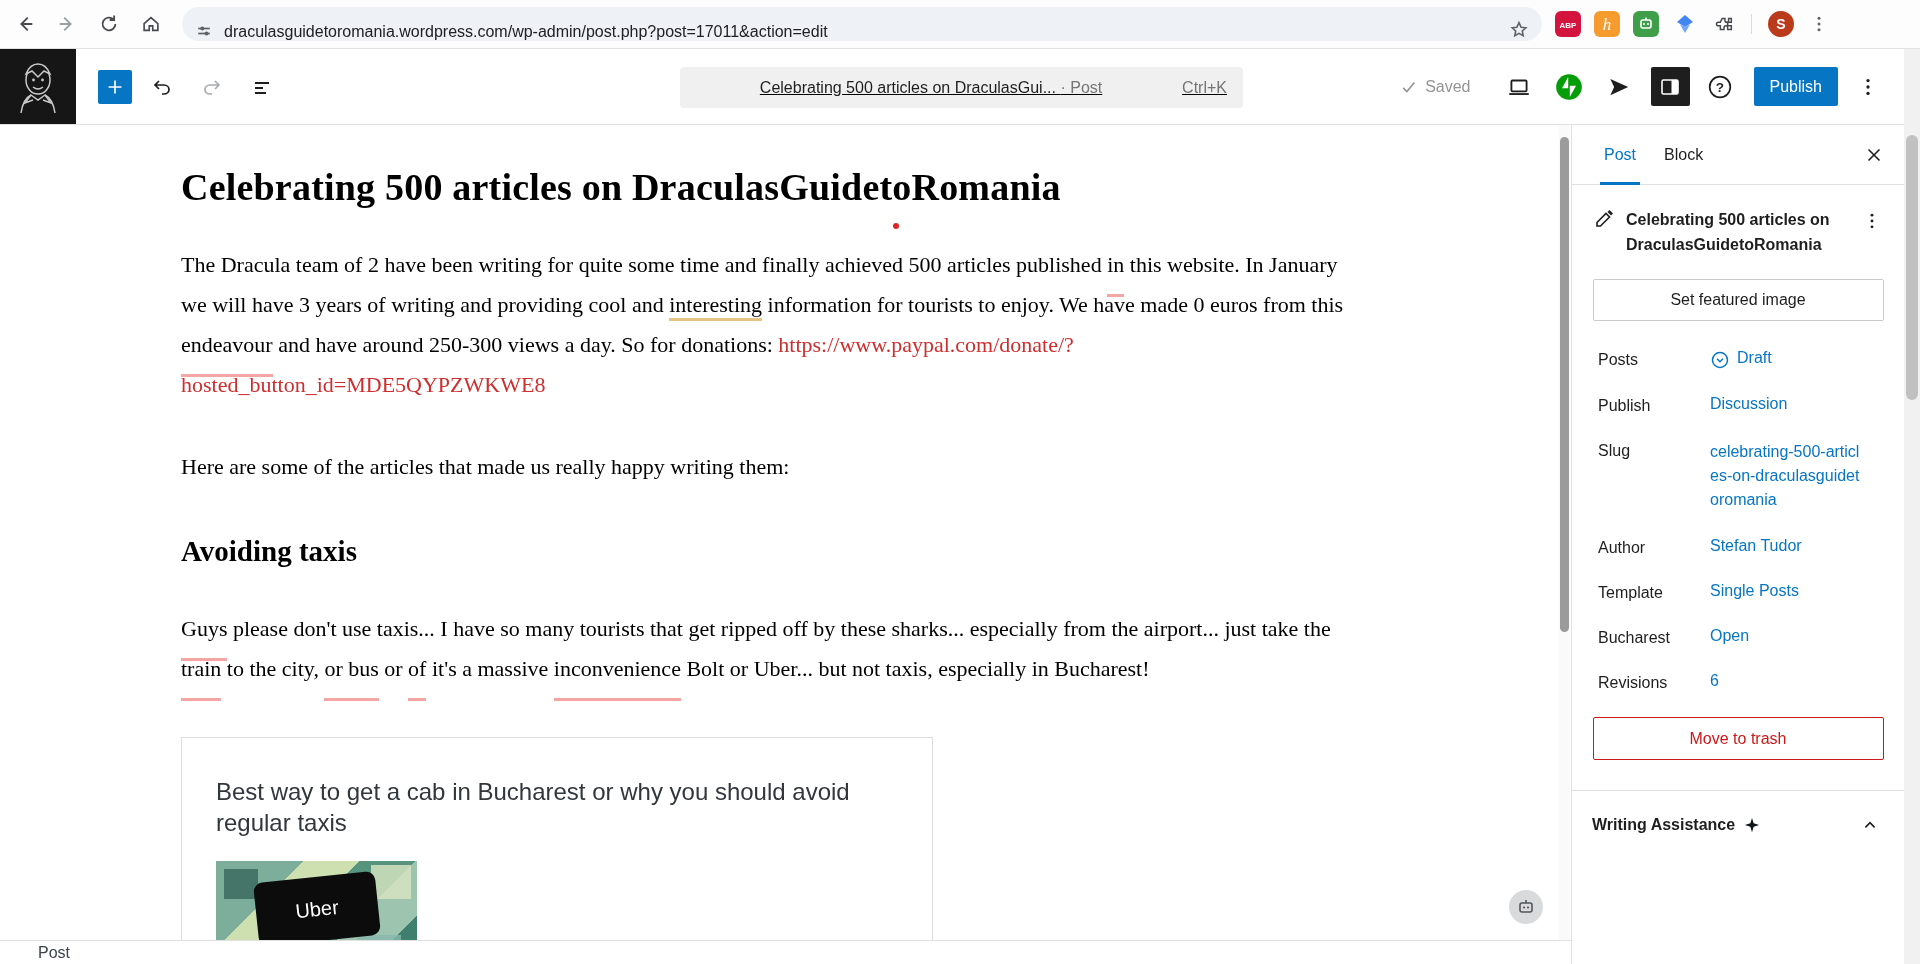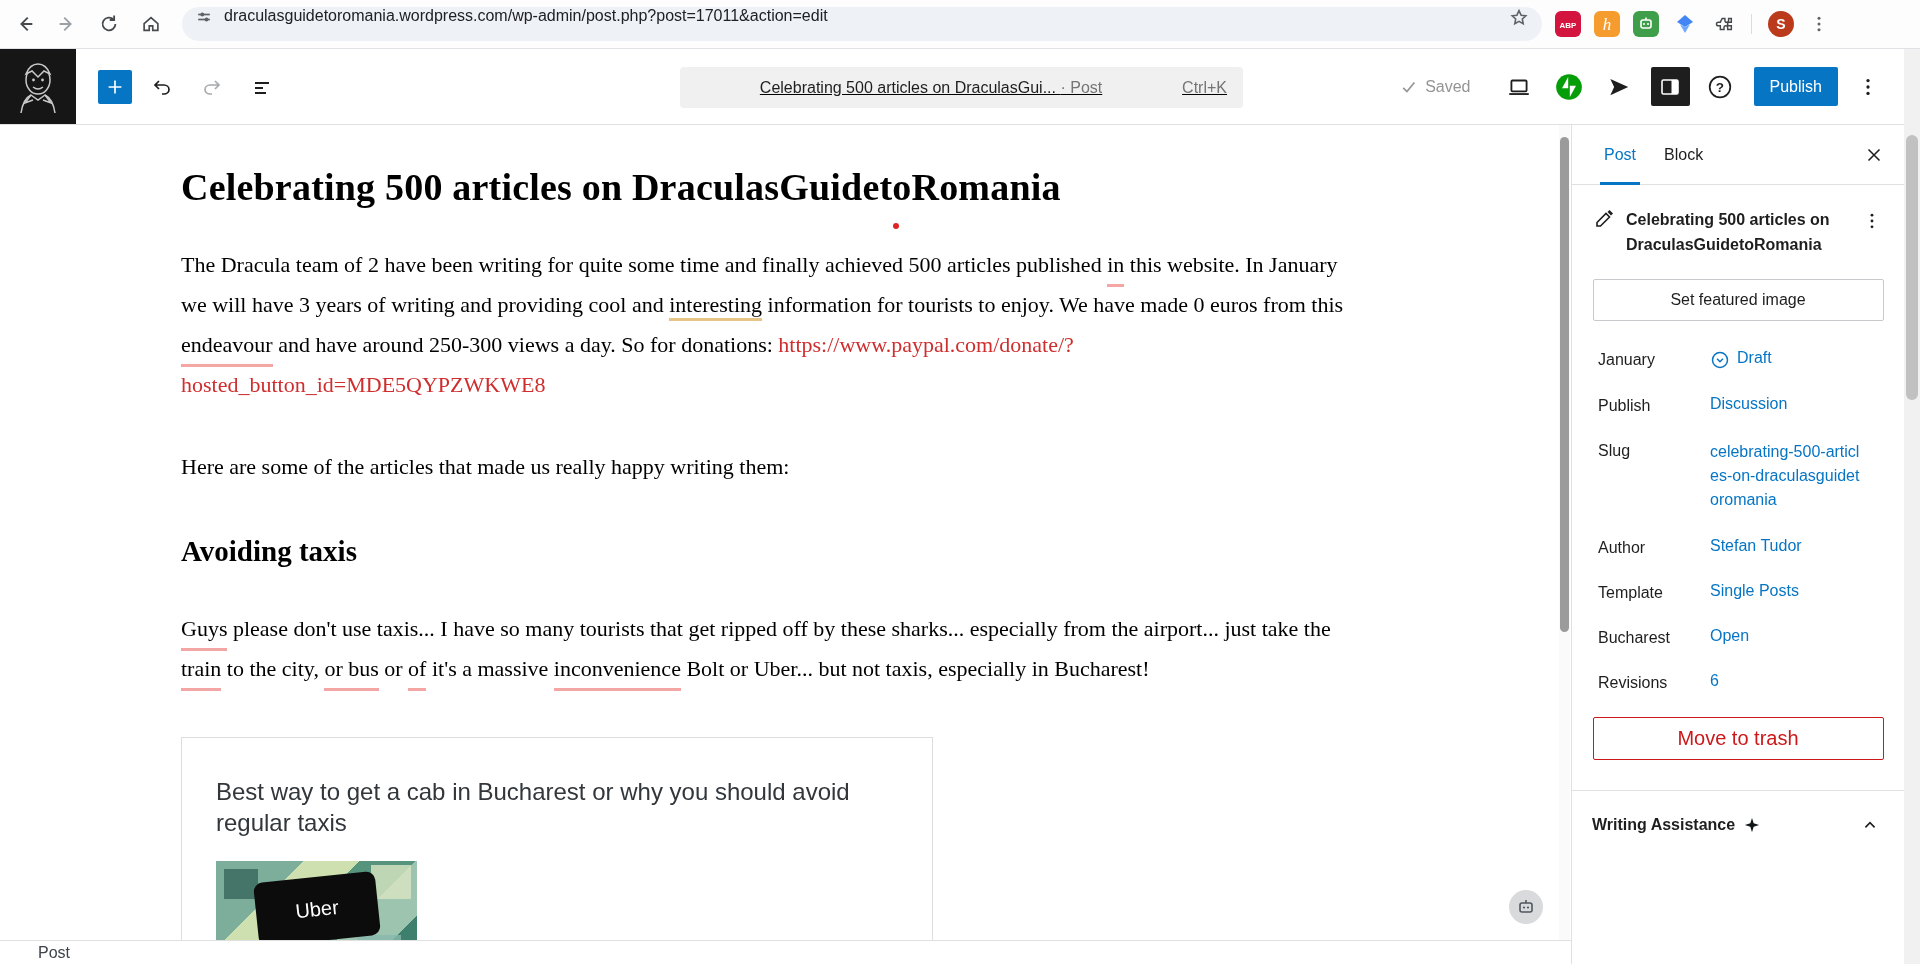--- a/index.html
+++ b/index.html
@@ -5,21 +5,21 @@
   * { margin:0; padding:0; box-sizing:border-box; }
   html,body { width:1920px; height:964px; overflow:hidden; background:#fff;
     font-family:"Liberation Sans", sans-serif; }
   #stage { position:relative; width:1920px; height:964px; background:#fff; }
 
   
   #chrome { position:absolute; left:0; top:0; width:1920px; height:49px;
     background:#fdfdfe; border-bottom:1px solid #dfe1e5; display:flex; align-items:center; }
   .chrome-btn { width:34px; height:34px; border-radius:50%; display:flex; align-items:center;
     justify-content:center; margin-left:8px; flex:0 0 auto; }
-  #omnibox { height:34px; background:#eef1f6; border-radius:17px; display:flex; align-items:flex-start;
+  #omnibox { height:34px; background:#eef1f6; border-radius:17px; display:flex; align-items:flex-end;
     margin-left:14px; width:1360px; padding:0 12px; }
   #omnibox .url { font-size:16px; color:#202124; margin-left:10px; flex:1; white-space:nowrap;
     overflow:hidden; }
   .ext-box { width:26px; height:26px; border-radius:6px; display:flex; align-items:center;
     justify-content:center; margin-left:13px; flex:0 0 auto; }
   #profile-avatar { width:26px; height:26px; border-radius:50%; background:#bc3a1c; color:#fff;
     font-size:14px; font-weight:bold; display:flex; align-items:center; justify-content:center;
     margin-left:16px; }
   .vdiv { width:1px; height:20px; background:#dadce0; margin-left:14px; }
 
@@ -47,21 +47,21 @@
 
   
   #editor { position:absolute; left:0; top:125px; width:1571px; height:839px; background:#fff;
     overflow:hidden; }
   #content { position:absolute; left:181px; top:38px; width:1170px;
     font-family:"Liberation Serif","DejaVu Serif",serif; color:#000; }
   #post-title { font-size:38px; line-height:48px; font-weight:600; letter-spacing:.2px; }
   #title-dot { position:absolute; left:712px; top:60px; width:6px; height:6px; border-radius:50%;
     background:#e02424; }
   .body-p { font-size:22px; line-height:40px; margin-top:34px; }
-  .u-pink { border-bottom:3px solid #f4a6a5; padding-bottom:7px;margin-top:19px; }
+  .u-pink { border-bottom:3px solid #f4a6a5; padding-bottom:17px;margin-top:19px; }
   .u-gold { border-bottom:3px solid #e5c485; padding-bottom:1px; }
   #paypal-link { color:#cf2e2e; text-decoration:none; }
   #h2-taxis { font-size:29px; line-height:36px; font-weight:700; margin-top:46px; }
   #embed-card { margin-top:48px; width:752px; border:1px solid #ddd; background:#fff;
     padding:38px 34px 40px 34px; }
   #embed-title { font-family:"Liberation Sans",sans-serif; font-size:24px; line-height:31px;
     font-weight:500; color:#32373c; width:680px; }
   #uber-img { position:relative; width:201px; height:110px; margin-top:23px; overflow:hidden;
     background:
       linear-gradient(135deg,#7cae9b 0 28%, #cfe0b0 28% 46%, #57947e 46% 64%, #9cc4ae 64% 82%, #3f7f6e 82%);
@@ -106,21 +106,21 @@
   #featured-btn { display:block; margin:14px auto 0 auto; width:291px; height:42px; background:#fff;
     border:1px solid #c9cacd; border-radius:2px; font-size:16px; color:#1e1e1e; font-family:inherit; }
   #sb-meta { padding:24px 20px 0 20px; color:#50575e; line-height:28px; }
   #sb-rows { padding:28px 20px 0 26px; }
   .sb-row { display:flex; margin-bottom:25px; }
   .sb-row .lbl { width:112px; flex:0 0 auto; color:#1e1e1e; padding-top:2px; }
   .sb-row .val { color:var(--accent); display:flex; align-items:flex-start; }
   .sb-row .val .icon { margin-right:7px; margin-top:1px; }
   #slug-val { width:150px; word-break:break-all; line-height:24px; }
   #trash-btn { display:block; margin:18px auto 0 auto; width:291px; height:43px; background:#fff;
-    border:1px solid #cc1818; border-radius:2px; color:#cc1818; font-size:20px; font-family:inherit; }
+    border:1px solid #cc1818; border-radius:2px; color:#cc1818; font-size:16px; font-family:inherit; }
   #sb-divider { margin-top:30px; border-top:1px solid #e0e0e0; }
   #writing-assist { display:flex; align-items:center; padding:20px 20px 0 20px; }
   #writing-assist .wa-label { font-weight:600; }
   #writing-assist .wa-icon { margin-left:8px; }
   #writing-assist .chev { margin-left:auto; background:none; border:none; width:28px; height:28px;
     display:flex; align-items:center; justify-content:center; }
 
   
   #window-scrollbar { position:absolute; left:1904px; top:49px; width:16px; height:915px;
     background:#f1f1f1; }
@@ -367,21 +367,21 @@
             <circle cx="12" cy="19" r="1.7" fill="#1e1e1e"></circle>
           </svg>
       </button>
     </div>
 
     <button id="featured-btn">Set featured image</button>
 
 
     <div id="sb-rows">
       <div class="sb-row">
-        <div class="lbl">January</div>
+        <div class="lbl">Posts</div>
         <div class="val">
           <svg class="icon" width="20" height="20" viewBox="0 0 24 24">
             <circle cx="12" cy="12" r="9" fill="none" stroke="#0675c4" stroke-width="1.8"></circle>
             <polyline points="8.5,10.5 12,14 15.5,10.5" fill="none" stroke="#0675c4" stroke-width="1.8"></polyline>
           </svg>
           <span>Draft</span>
         </div>
       </div>
       <div class="sb-row">
         <div class="lbl">Publish</div>

